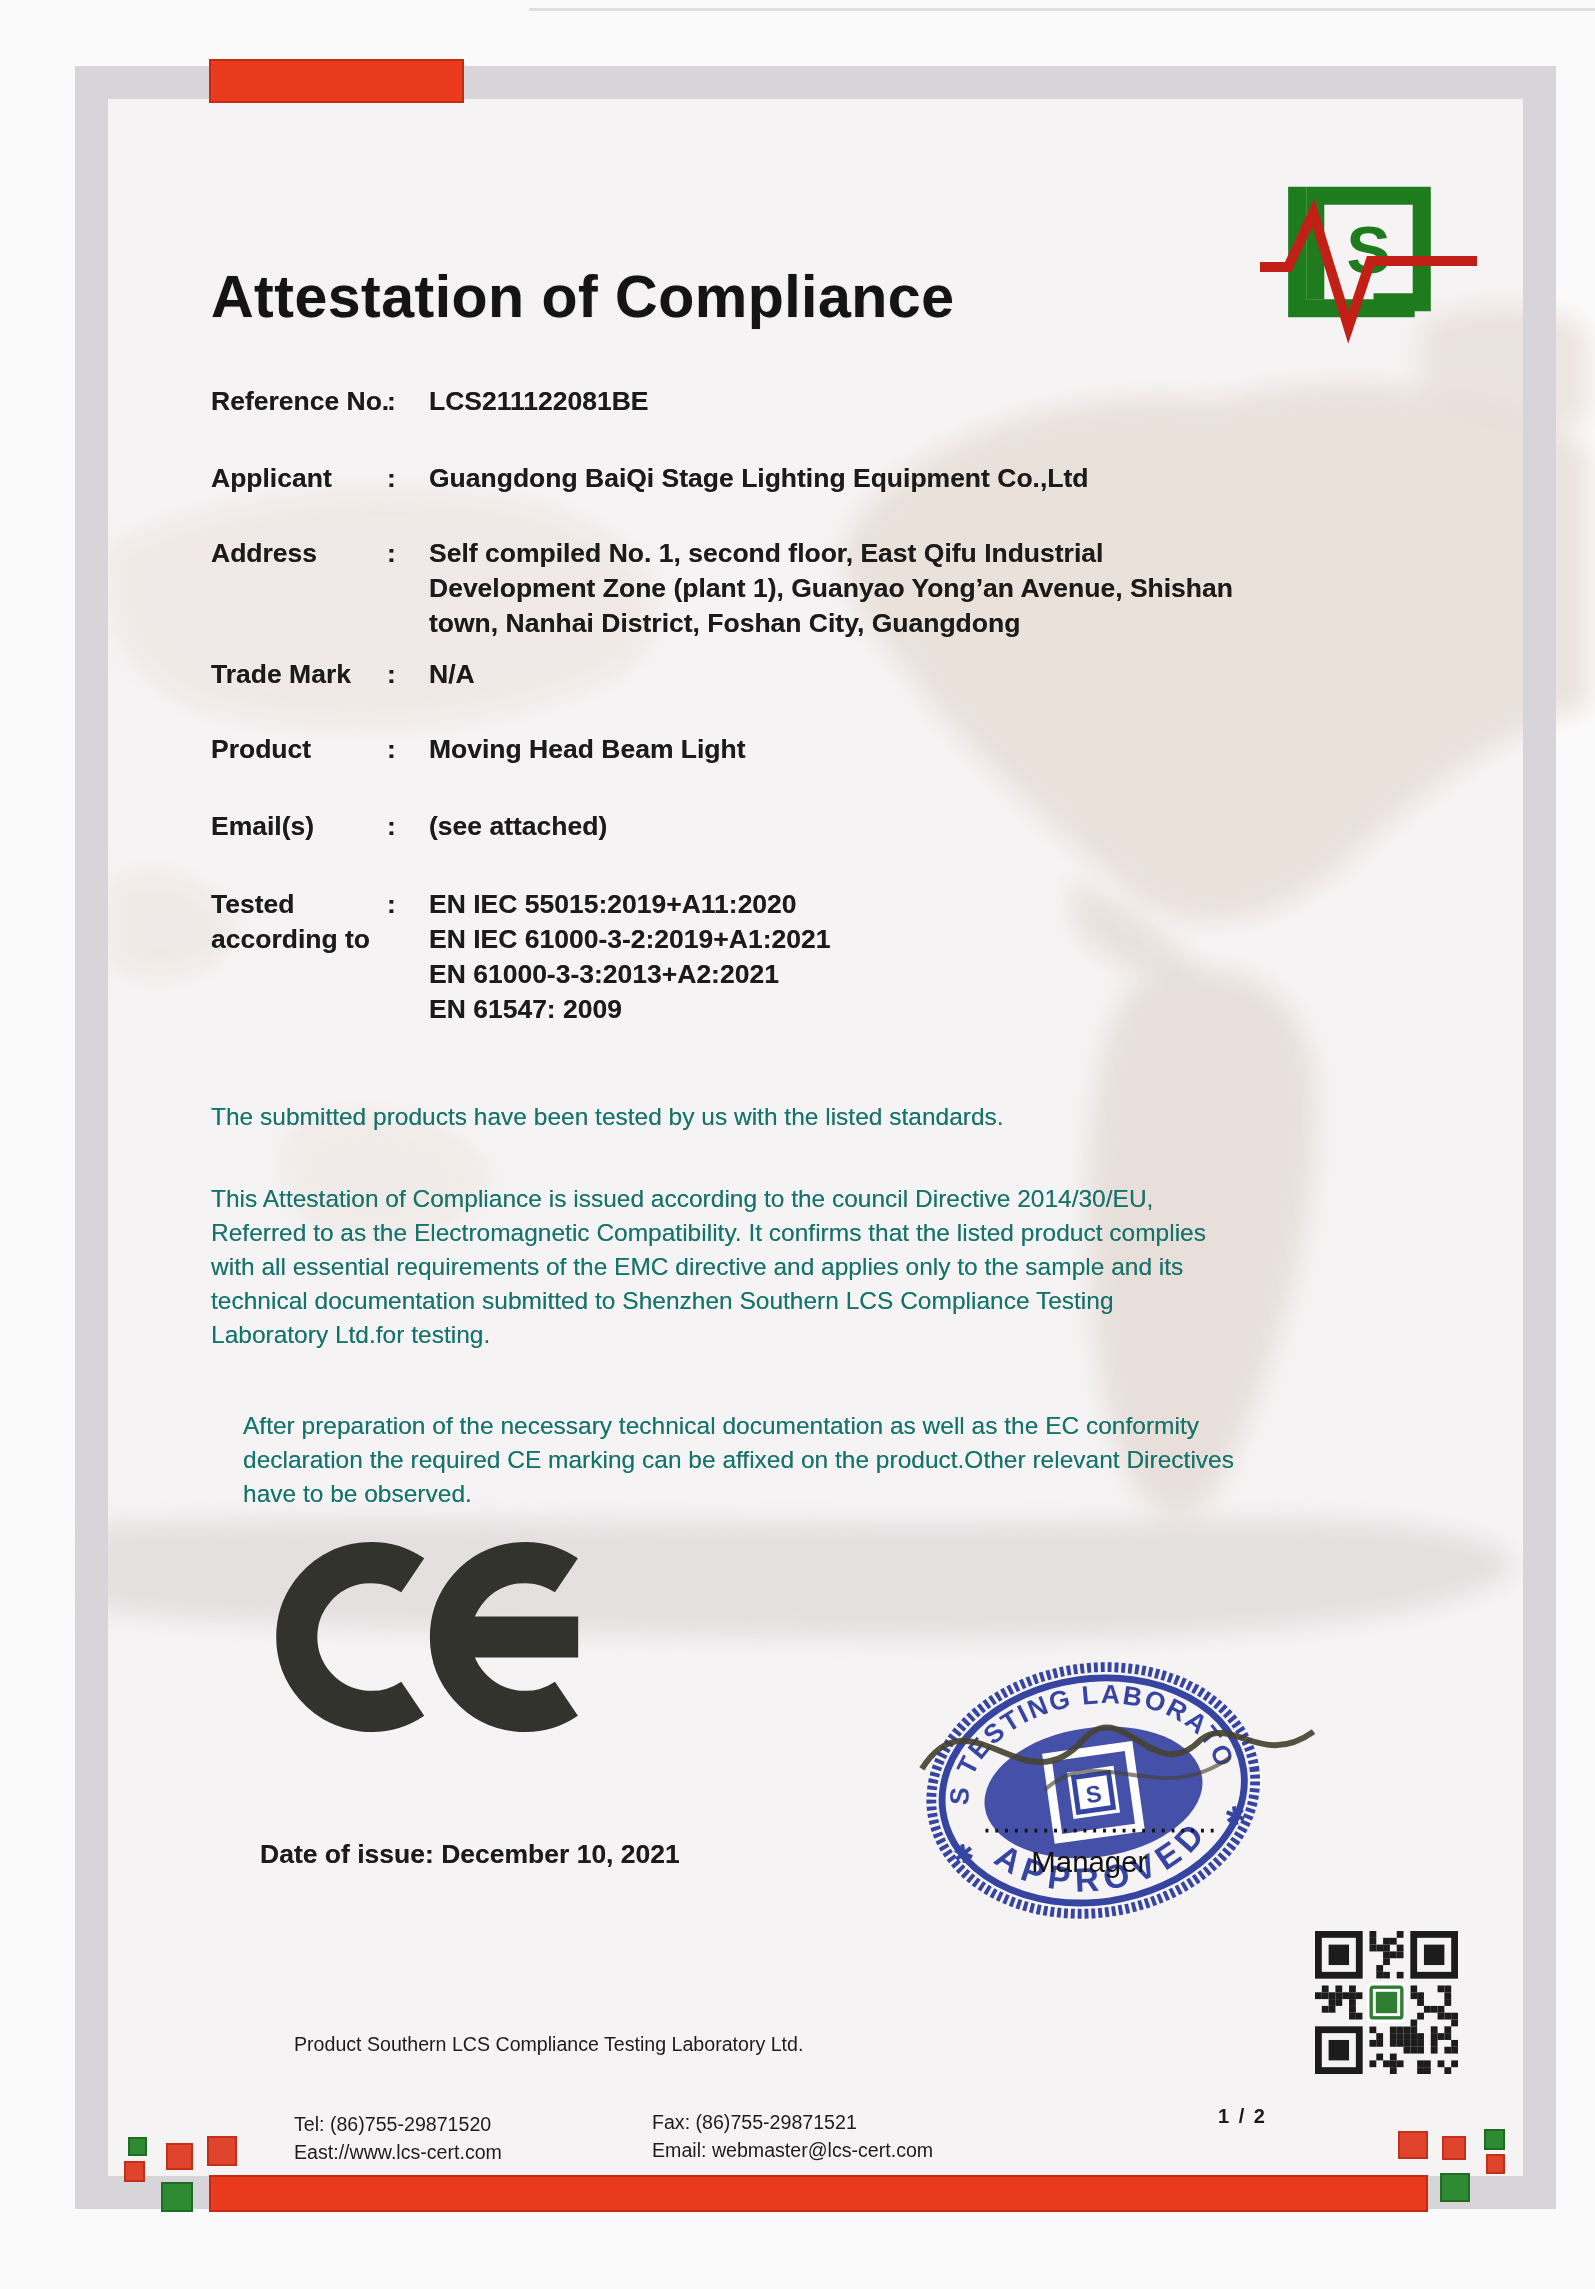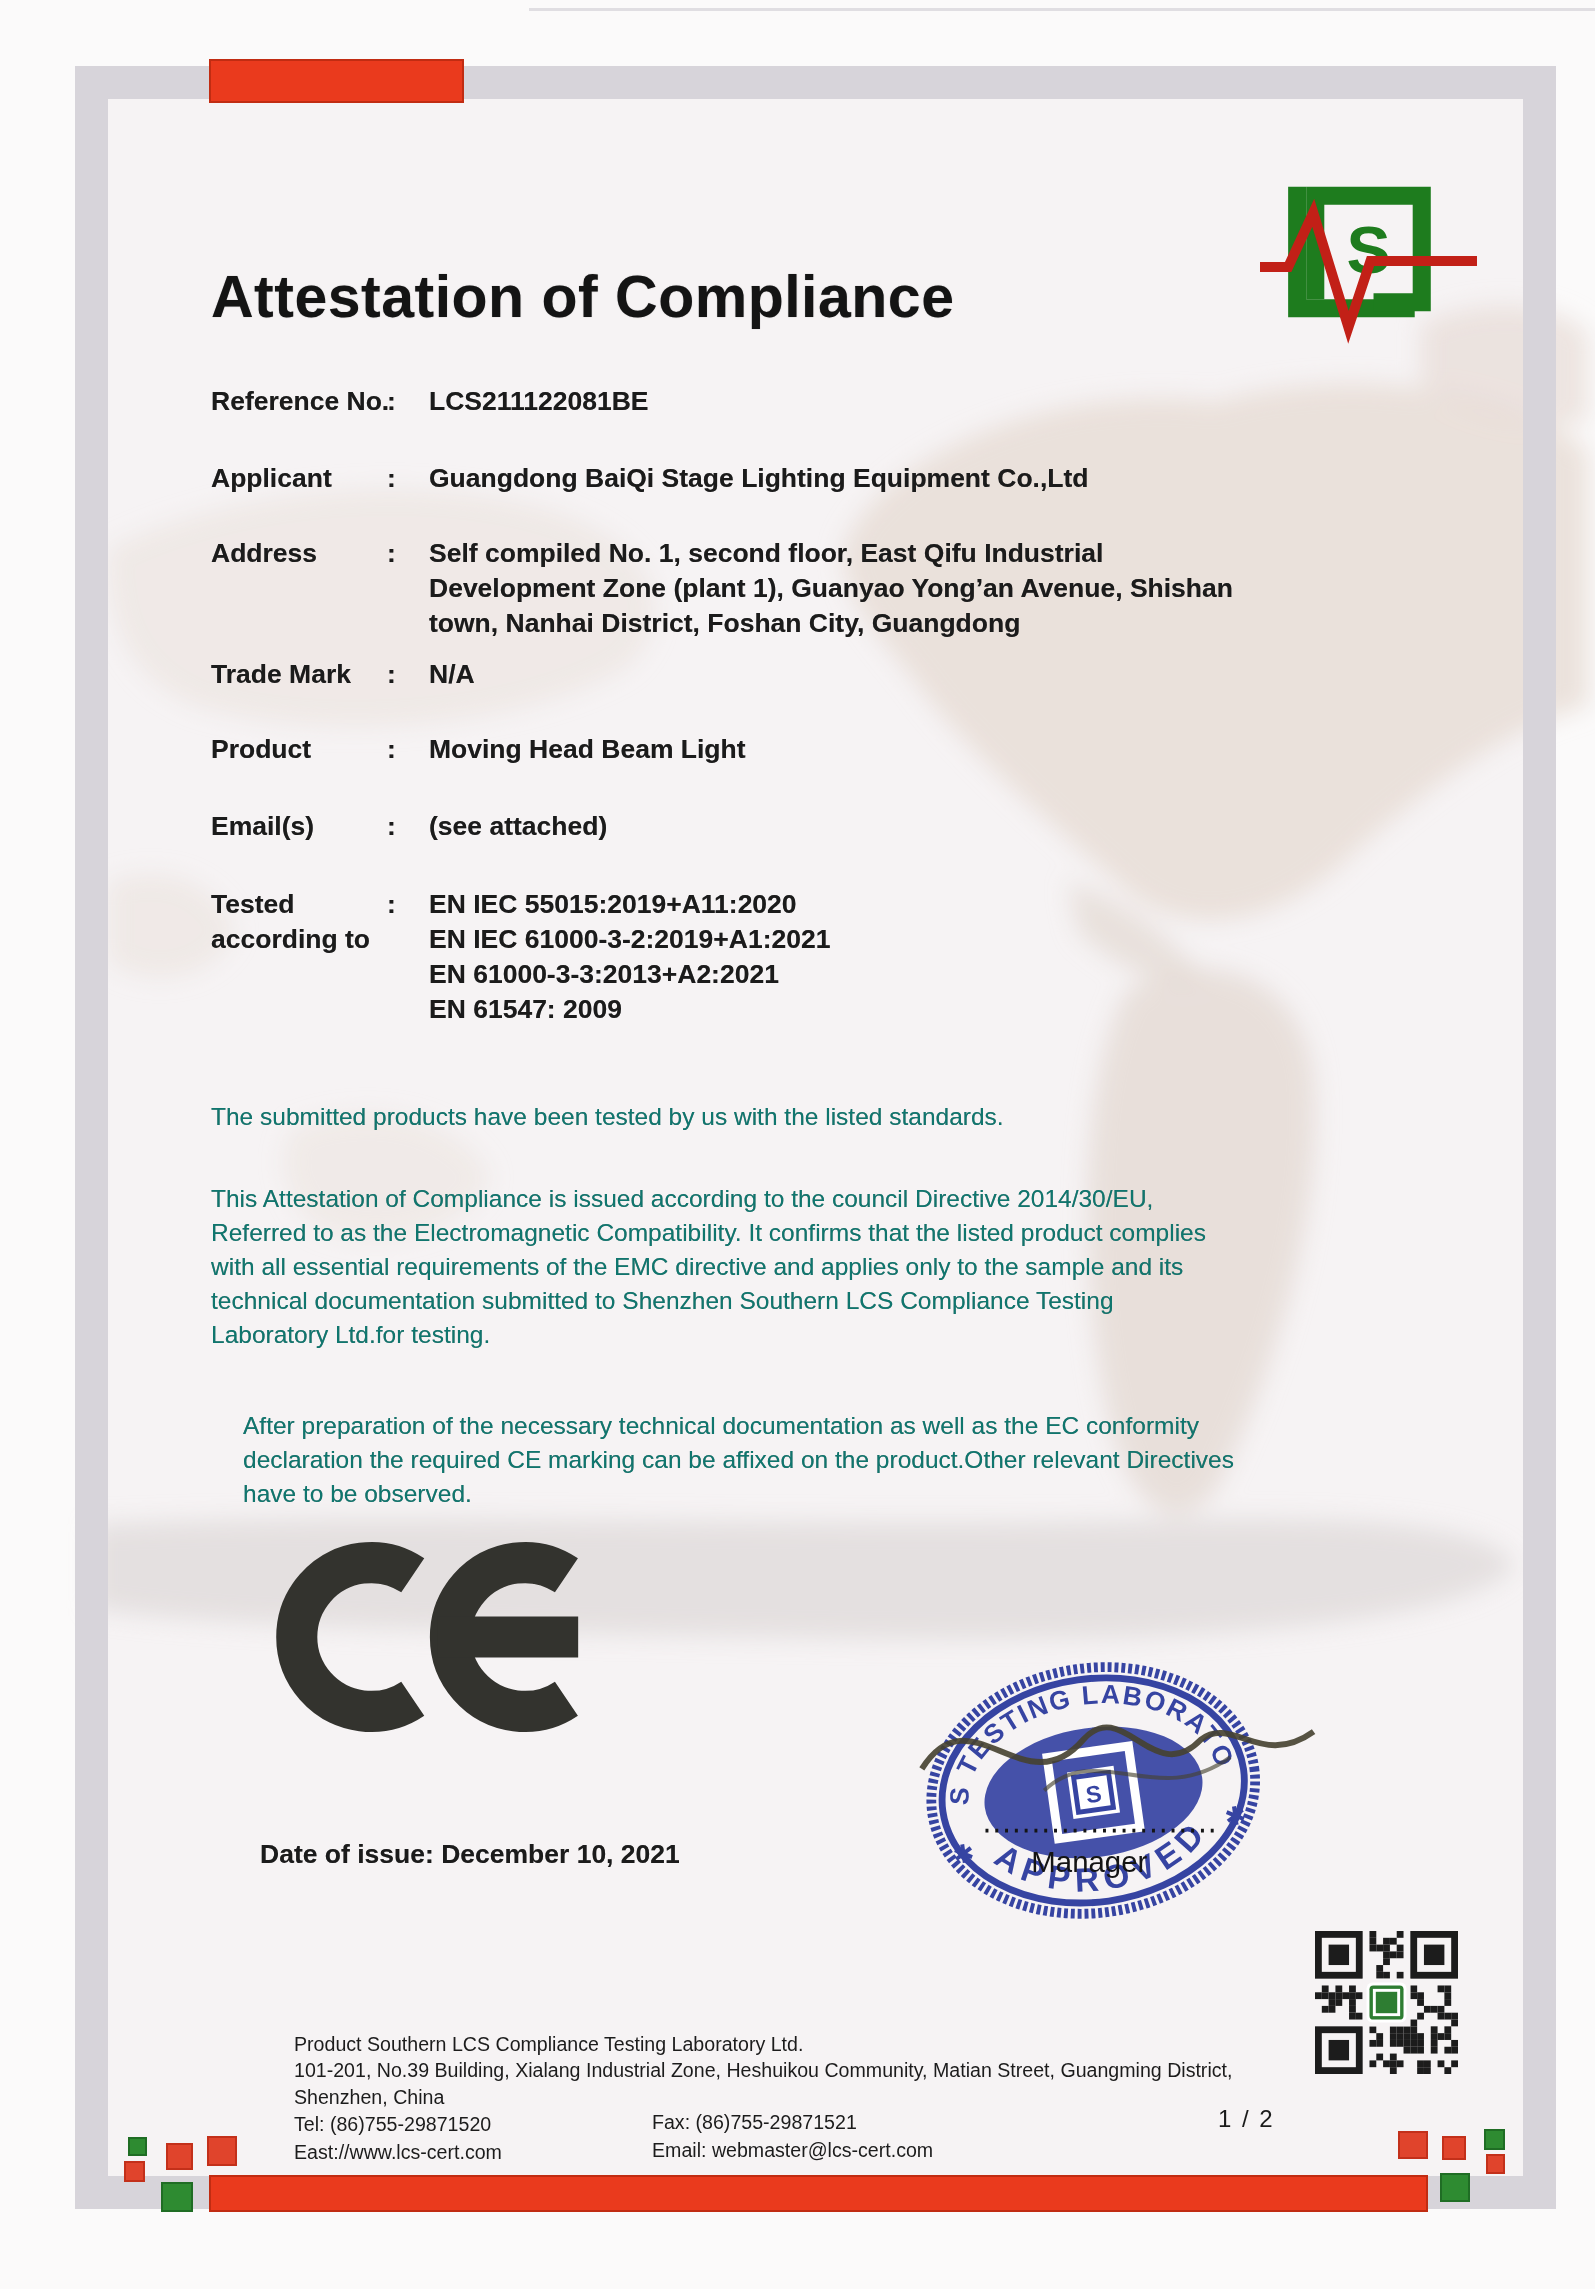--- a/index.html
+++ b/index.html
@@ -29,21 +29,21 @@
   .flabel{position:absolute;left:0;width:196px;white-space:pre-line;}
   .fcolon{position:absolute;left:176px;}
   .fvalue{position:absolute;left:218px;width:970px;white-space:pre-line;}
   
   .para{position:absolute;left:211px;width:1201px;font-size:24.5px;line-height:34px;font-weight:normal;
         color:#0f766e;text-shadow:0 0 0.5px rgba(0,0,0,.4);}
   #date-issue{left:260px;top:1839px;font-size:26.5px;font-weight:bold;text-shadow:0 0 0.6px rgba(0,0,0,.45);}
   
   .foot{position:absolute;left:294px;font-size:19.6px;color:#1c1c1c;line-height:26.5px;}
   .foot2{position:absolute;left:652px;font-size:19.6px;color:#1c1c1c;}
-  #page-num{left:1218px;top:2105px;font-size:24px;font-weight:normal;letter-spacing:2px;text-align:center;}
+  #page-num{left:1218px;top:2105px;font-size:20px;font-weight:bold;letter-spacing:2px;text-align:center;}
   svg text{font-family:"Liberation Sans","DejaVu Sans",sans-serif;}
 </style>
 </head>
 <body>
 
 <div id="page">
 
   <div id="inner-tint" class="abs"></div>
 
   <svg class="abs" style="left:0;top:0;" width="1596" height="2290" viewBox="0 0 1628 2336">
@@ -292,22 +292,20 @@
       <rect x="0" y="98" width="49" height="49" fill="#1c1c1c"></rect>
       <rect x="7" y="105" width="35" height="35" fill="#f6f3f4"></rect>
       <rect x="14" y="112" width="21" height="21" fill="#1c1c1c"></rect>
       <rect x="49" y="49" width="49" height="49" fill="#f6f3f4"></rect>
       <rect x="53" y="53" width="41" height="41" fill="#ffffff" rx="6"></rect>
       <rect x="56" y="56" width="35" height="35" fill="#2e7d32" rx="4"></rect>
       <rect x="61" y="61" width="25" height="25" fill="none" stroke="#ffffff" stroke-width="3"></rect>
     </svg>
 
   <div class="foot" style="top:2031px;">Product Southern LCS Compliance Testing Laboratory Ltd.</div>
-  <div class="foot pre" style="top:2057px;width:1098px;">101-201, No.39 Building, Xialang Industrial Zone, Heshuikou Community, Matian Street, Guangming District,
-Shenzhen, China</div>
   <div class="foot" style="top:2111px;">Tel: (86)755-29871520</div>
   <div class="foot2" style="top:2111px;">Fax: (86)755-29871521</div>
   <div class="foot" style="top:2139px;">East://www.lcs-cert.com</div>
   <div class="foot2" style="top:2139px;">Email: webmaster@lcs-cert.com</div>
   <div id="page-num" class="abs">1 / 2</div>
 
 </div>
 
 
 </body></html>

